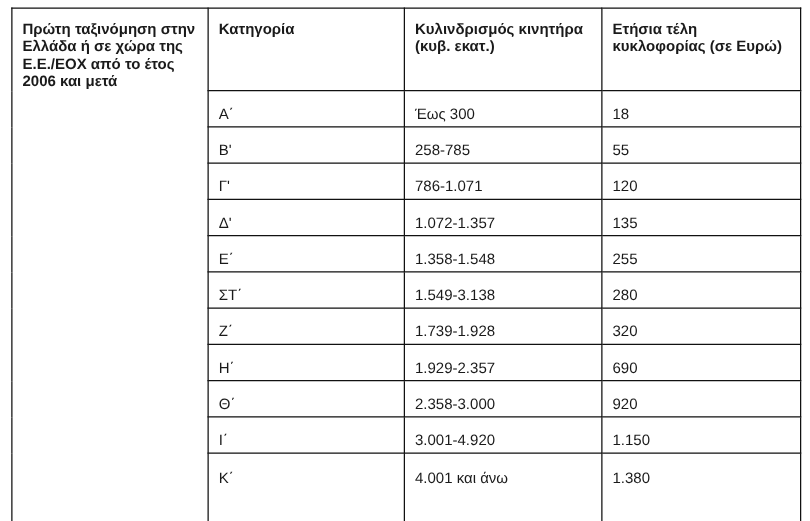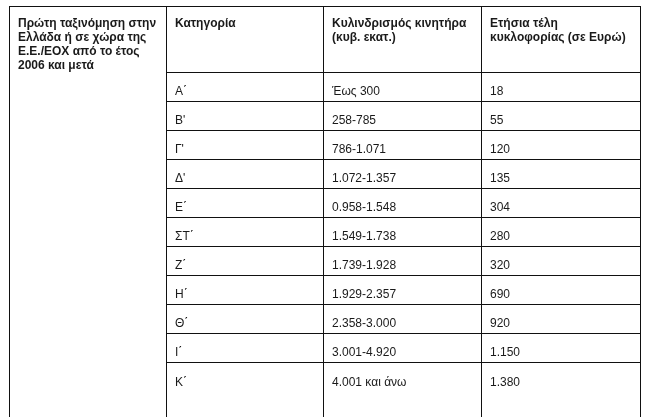--- a/index.html
+++ b/index.html
@@ -92,26 +92,26 @@
       <td class="cell">786-1.071</td>
       <td class="cell">120</td>
     </tr>
     <tr class="row">
       <td class="cell">Δ'</td>
       <td class="cell">1.072-1.357</td>
       <td class="cell">135</td>
     </tr>
     <tr class="row">
       <td class="cell">Ε΄</td>
-      <td class="cell">0.958-1.548</td>
-      <td class="cell">304</td>
+      <td class="cell">1.358-1.548</td>
+      <td class="cell">255</td>
     </tr>
     <tr class="row">
       <td class="cell">ΣΤ΄</td>
-      <td class="cell">1.549-1.738</td>
+      <td class="cell">1.549-3.138</td>
       <td class="cell">280</td>
     </tr>
     <tr class="row">
       <td class="cell">Ζ΄</td>
       <td class="cell">1.739-1.928</td>
       <td class="cell">320</td>
     </tr>
     <tr class="row">
       <td class="cell">Η΄</td>
       <td class="cell">1.929-2.357</td>

